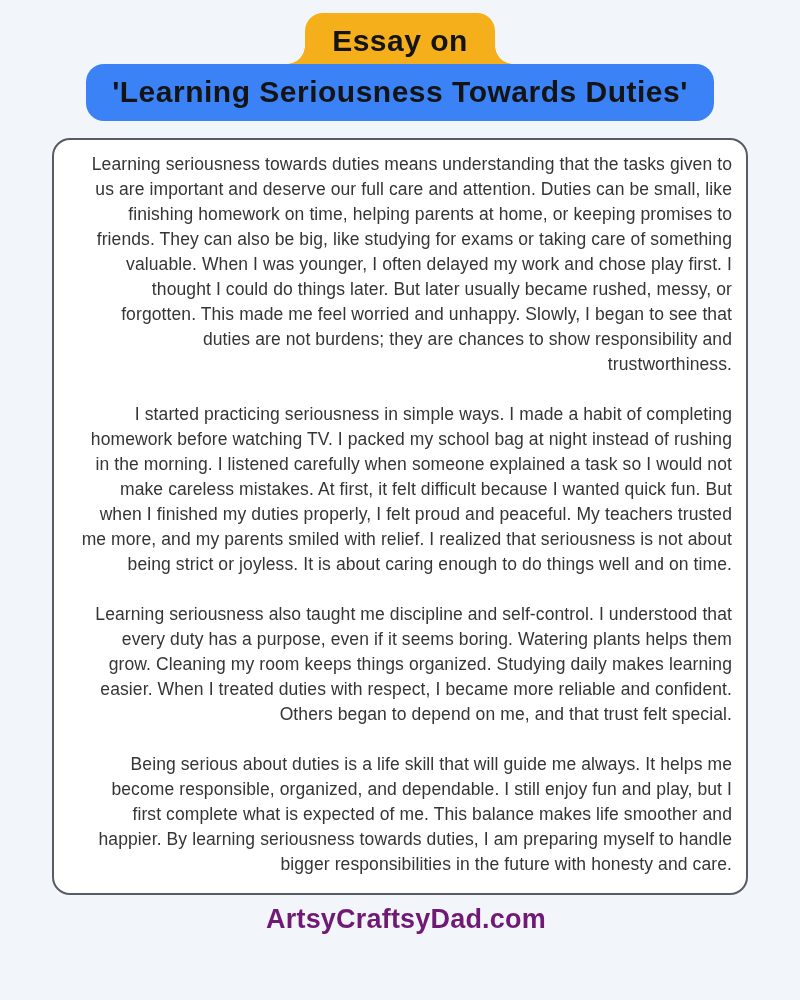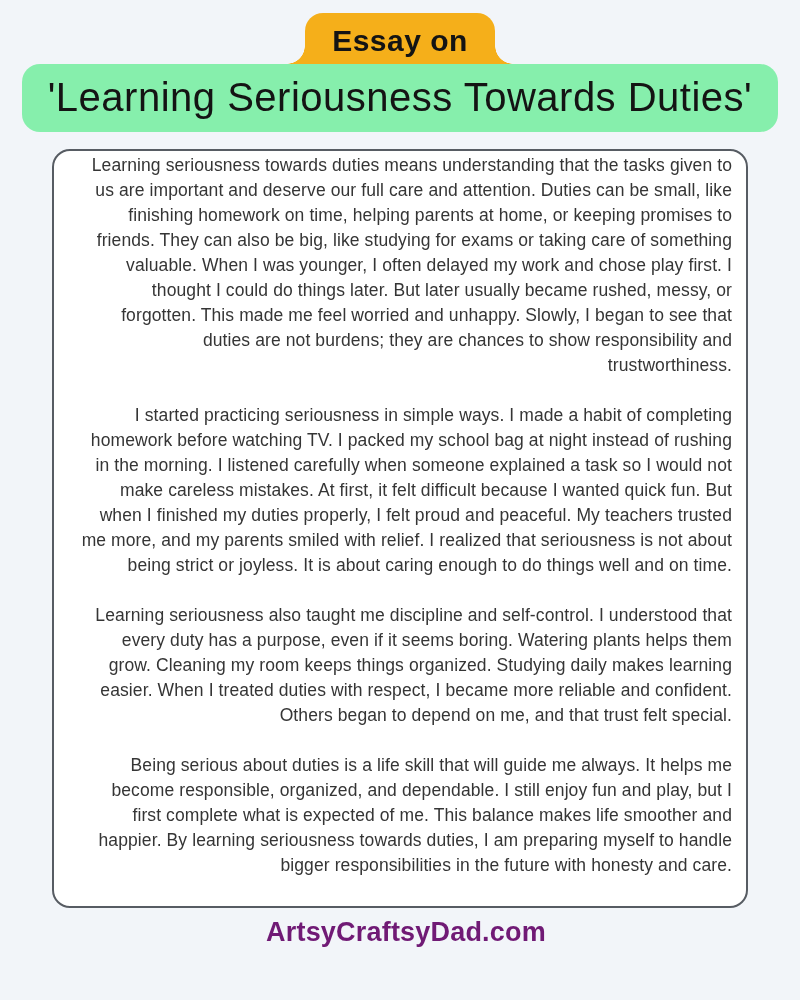--- a/index.html
+++ b/index.html
@@ -38,45 +38,45 @@
   }
   .badge-tab::before {
     left: -18px;
     background: radial-gradient(circle at 0 0, rgba(0,0,0,0) 17.5px, #F5AF1A 18px);
   }
   .badge-tab::after {
     right: -18px;
     background: radial-gradient(circle at 100% 0, rgba(0,0,0,0) 17.5px, #F5AF1A 18px);
   }
   .badge-main {
-    background: #86efac;
+    background: #3b82f6;
     border-radius: 18px;
     padding: 11px 26px 12px 26px;
-    font-size: 40px;
-    font-weight: 400;
+    font-size: 30px;
+    font-weight: 700;
     color: #141414;
     letter-spacing: 0.5px;
     white-space: nowrap;
   }
 
   
   .essay-card {
     width: 696px;
     margin: 17px auto 0 auto;
     background: #FFFFFF;
     border: 2px solid #575C63;
     border-radius: 18px;
-    padding: 2px 14px 16px 24px;
+    padding: 12px 14px 16px 24px;
     font-size: 17.5px;
     line-height: 25px;
     color: #353535;
     letter-spacing: 0.1px;
   }
   .essay-card p { margin: 0 0 25px 0; }
-  .essay-card p:last-child { margin-bottom: 12px; }
+  .essay-card p:last-child { margin-bottom: 0; }
 
   
   .site-footer {
     text-align: center;
     margin-top: 9px;
     font-size: 27px;
     font-weight: 700;
     color: #701a75;
     letter-spacing: 0.2px;
     margin-left: 12px;

